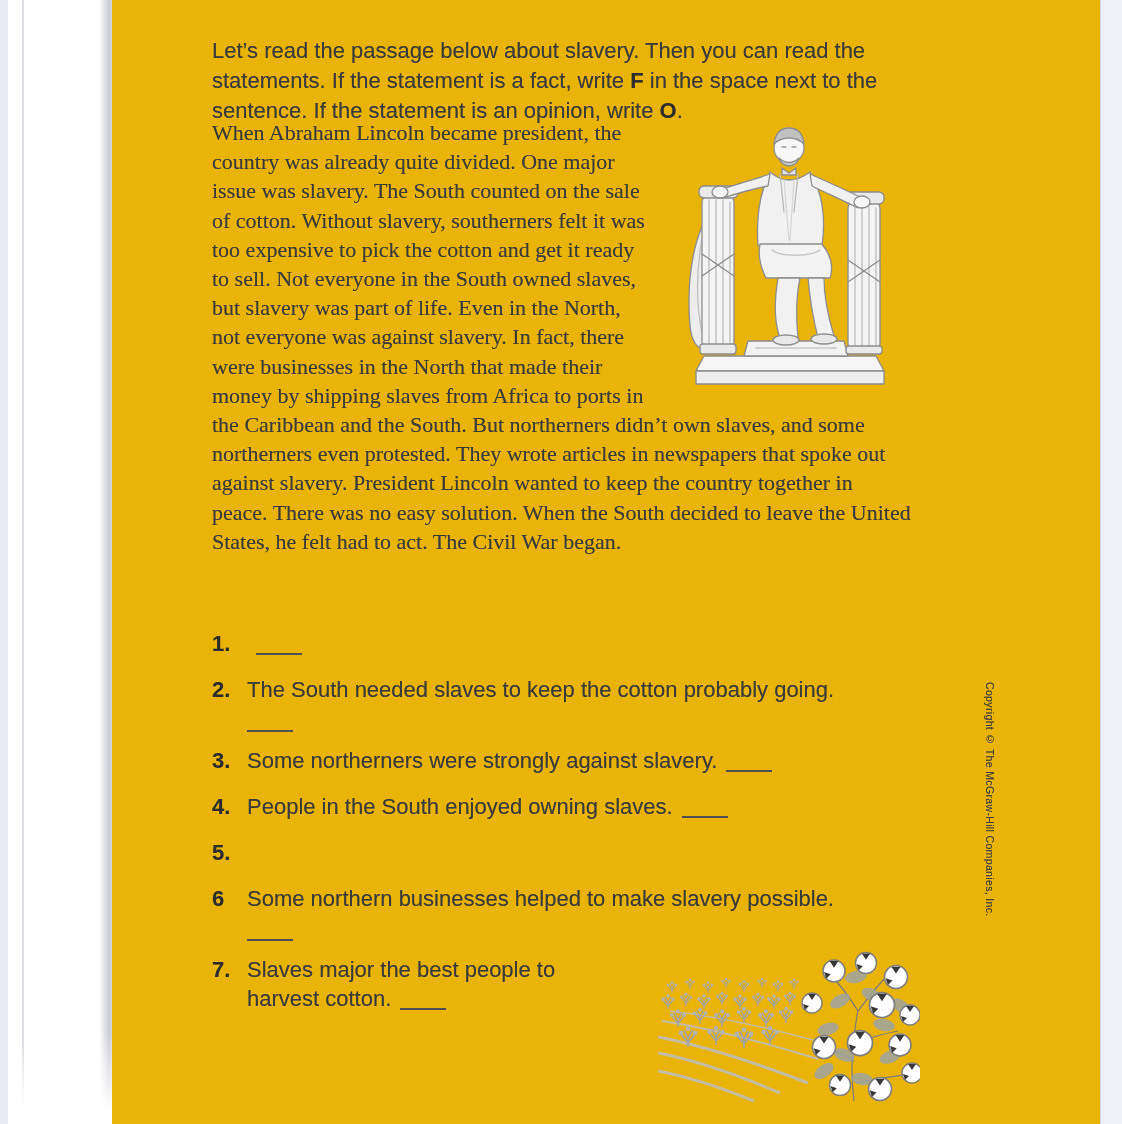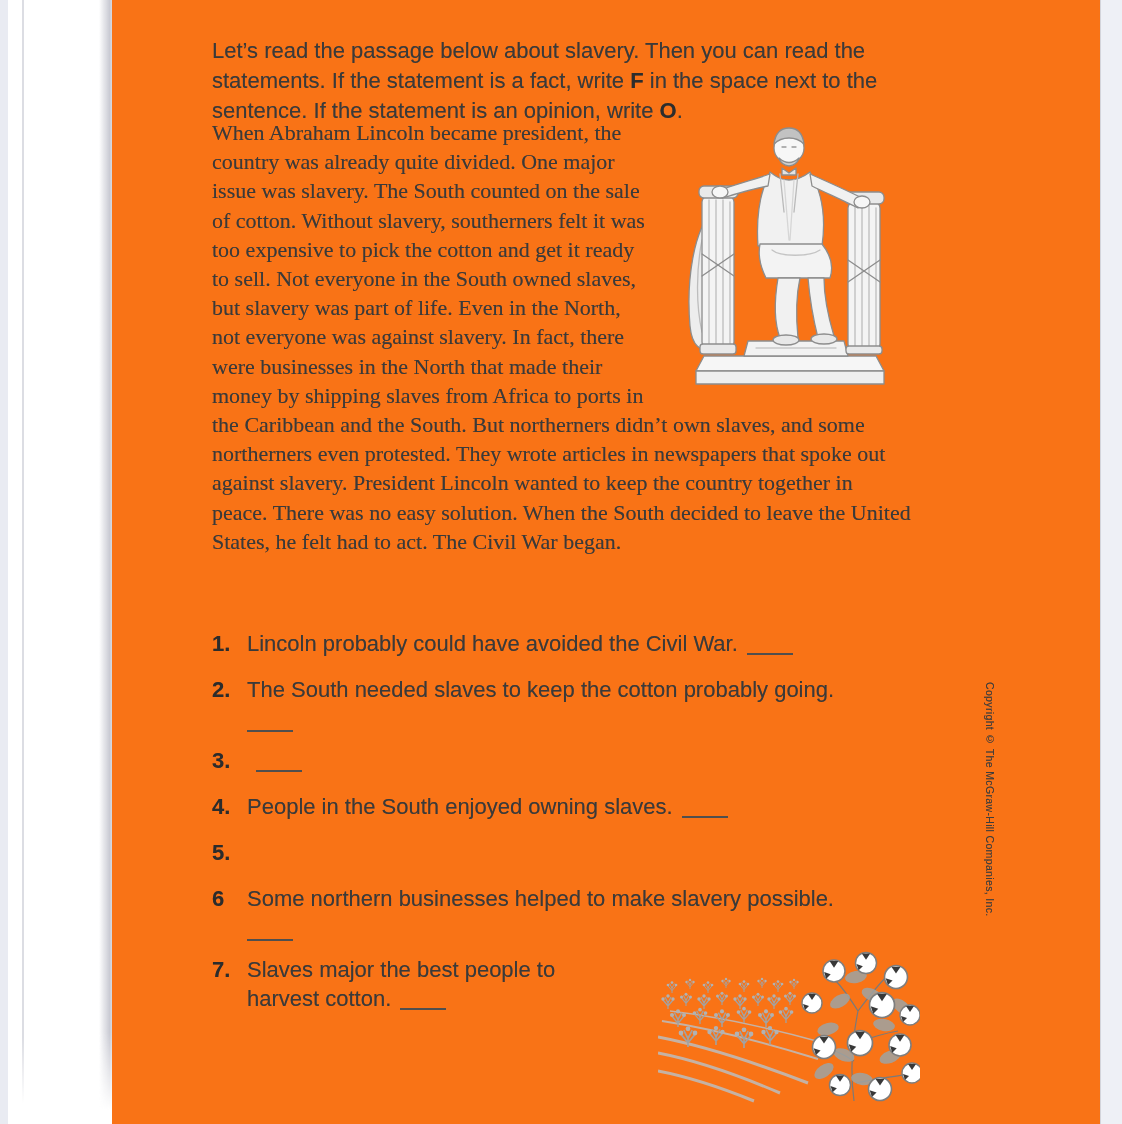--- a/index.html
+++ b/index.html
@@ -13,21 +13,21 @@
   
   .left-strip{left:0;top:0;width:8px;height:1124px;background:#e9ebf2;}
   .prev-page-edge{left:22px;top:0;width:2px;height:1104px;
     background:linear-gradient(to bottom,#dcdde3 0%,#dcdde3 94%,rgba(220,221,227,0) 100%);}
   .spine-shadow{left:99px;top:0;width:13px;height:1110px;
     background:linear-gradient(to right,rgba(203,204,212,0) 0%,#c9cad3 82%,#d9dae0 100%);
     -webkit-mask-image:linear-gradient(to bottom,#000 93%,transparent 100%);
     mask-image:linear-gradient(to bottom,#000 93%,transparent 100%);}
   .right-strip{left:1100px;top:0;width:22px;height:1124px;background:#eef0f6;
     border-left:1px solid #d3d4db;box-sizing:border-box;}
-  .page{left:112px;top:0;width:988px;height:1124px;background:#f97316;}
+  .page{left:112px;top:0;width:988px;height:1124px;background:#eab308;}
 
   
   .instructions{left:100px;top:14px;width:708px;font-size:22px;line-height:30px;
     text-shadow:0 0 .4px rgba(58,58,58,.45);}
   .instructions b{color:#2d2d2d;}
   .passage{left:100px;top:118px;width:700px;font-size:22px;line-height:29.2px;
     text-shadow:0 0 .4px rgba(58,58,58,.45);font-family:Liberation Serif, serif;}
   .statue-fig{float:right;width:244px;height:268px;margin:2px 0 20px 16px;}
 
   .statements{left:100px;top:629px;width:730px;margin:0;padding:0;list-style:none;
@@ -115,29 +115,29 @@
         <ellipse cx="118" cy="220" rx="13" ry="5" fill="#e8e8e8"></ellipse>
         <ellipse cx="156" cy="219" rx="13" ry="5" fill="#e8e8e8"></ellipse>
       </g>
     </svg>
     <span>When Abraham Lincoln became president, the country was already quite divided. One major issue was slavery. The South counted on the sale of cotton. Without slavery, southerners felt it was too expensive to pick the cotton and get it ready to sell. Not everyone in the South owned slaves, but slavery was part of life. Even in the North, not everyone was against slavery. In fact, there were businesses in the North that made their money by shipping slaves from Africa to ports in the Caribbean and the South. But northerners didn’t own slaves, and some northerners even protested. They wrote articles in newspapers that spoke out against slavery. President Lincoln wanted to keep the country together in peace. There was no easy solution. When the South decided to leave the United States, he felt had to act. The Civil War began.</span>
   </div>
 
   <ol class="abs statements">
     <li class="stmt stmt-1">
       <span class="num">1.</span>
-      <span class="itext"><span>Lincoln probably could have avoided the Civil War.</span><span class="blank"></span></span>
+      <span class="itext"><span class="blank"></span></span>
     </li>
     <li class="stmt stmt-2 stmt-blank-below">
       <span class="num">2.</span>
       <span class="itext"><span>The South needed slaves to keep the cotton probably going.</span><span class="blank blank-row"></span></span>
     </li>
     <li class="stmt stmt-3">
       <span class="num">3.</span>
-      <span class="itext"><span class="blank"></span></span>
+      <span class="itext"><span>Some northerners were strongly against slavery.</span><span class="blank"></span></span>
     </li>
     <li class="stmt stmt-4">
       <span class="num">4.</span>
       <span class="itext"><span>People in the South enjoyed owning slaves.</span><span class="blank"></span></span>
     </li>
     <li class="stmt stmt-5">
       <span class="num">5.</span>
     </li>
     <li class="stmt stmt-6 stmt-blank-below">
       <span class="num">6</span>

